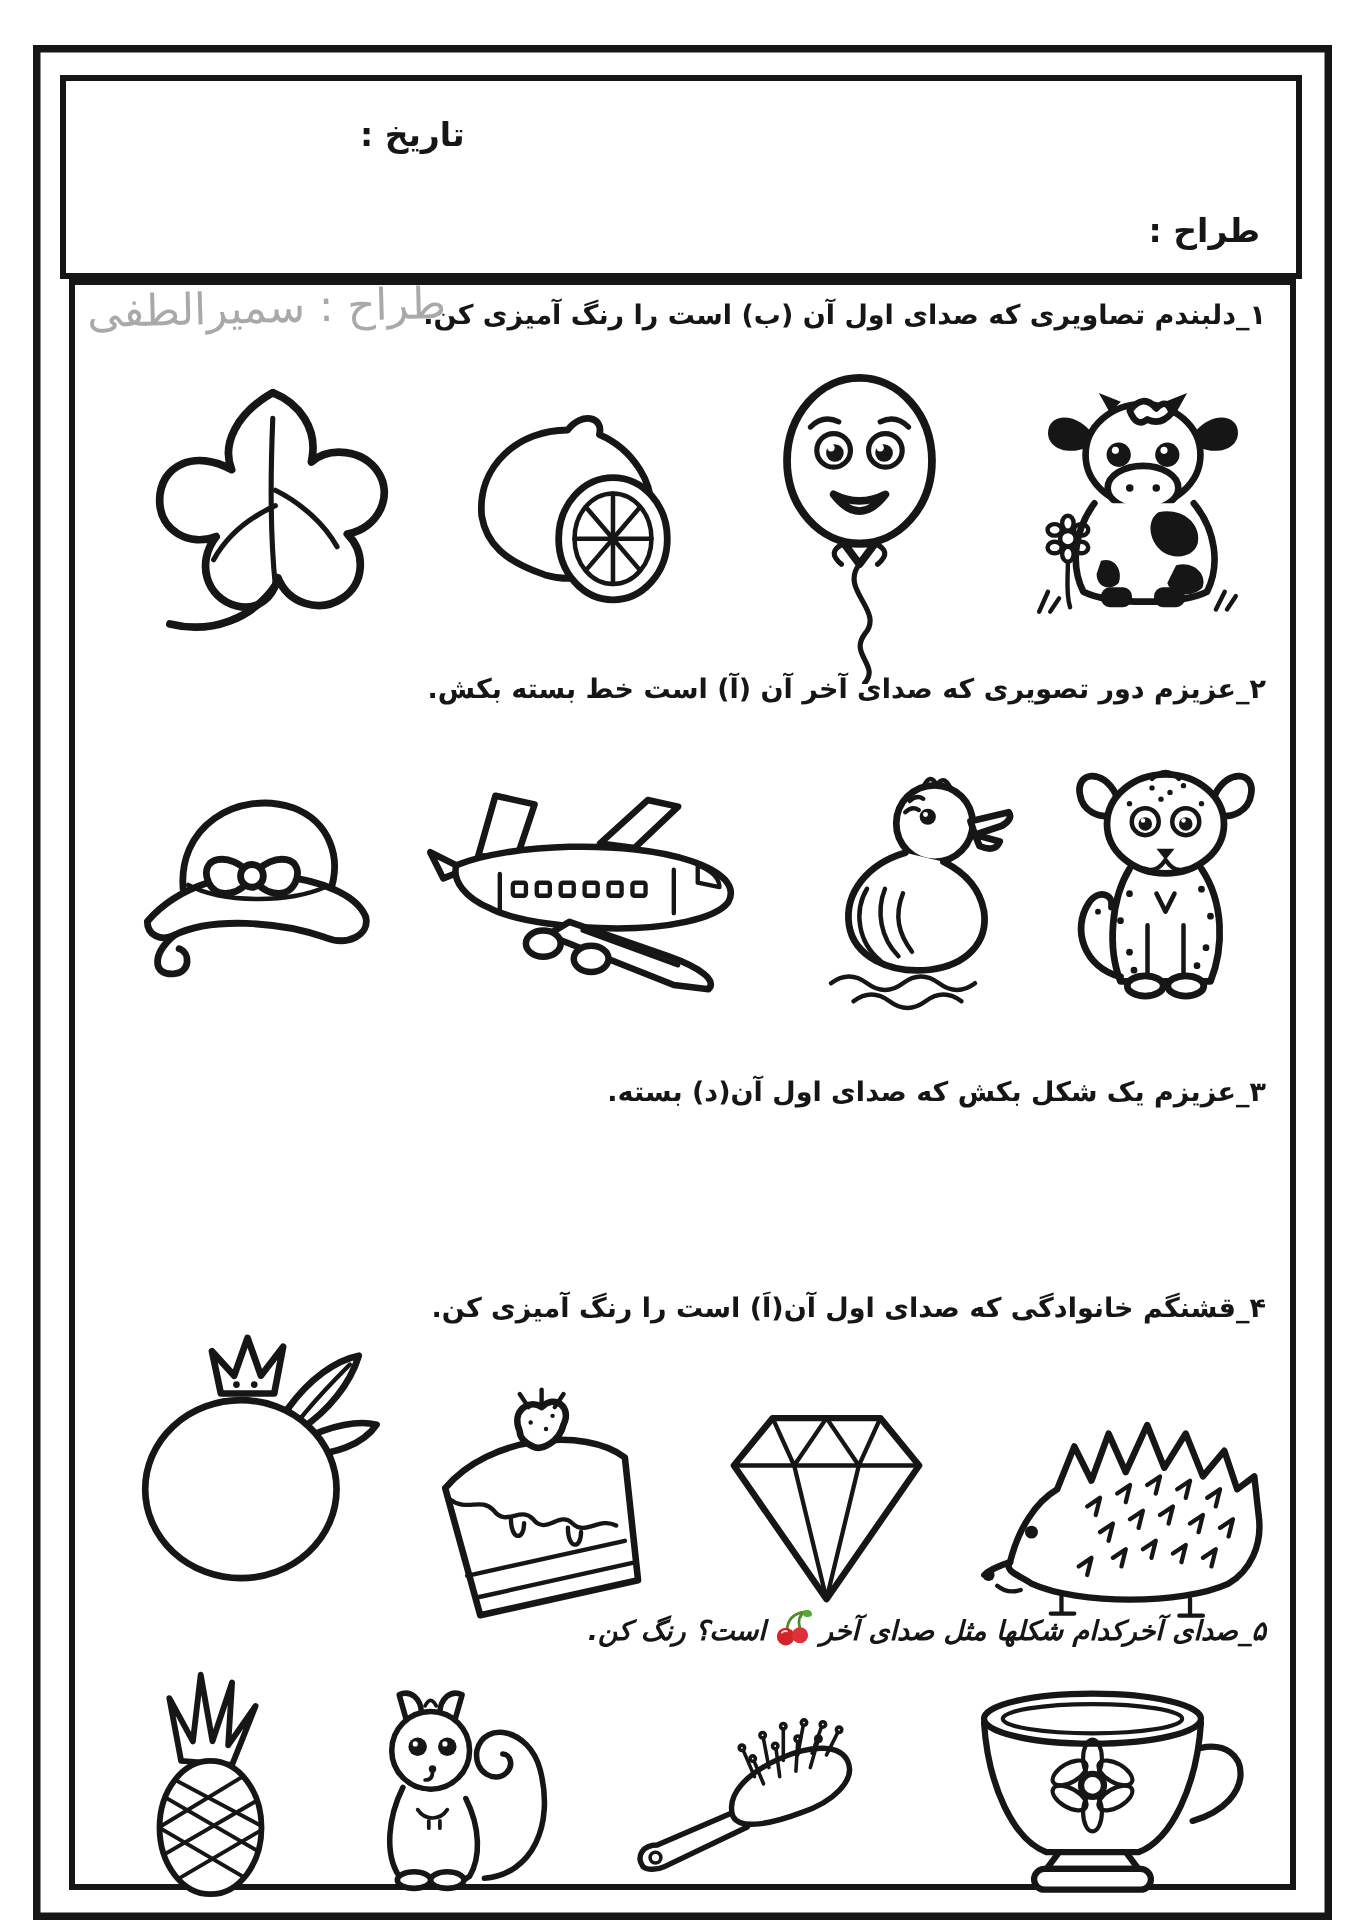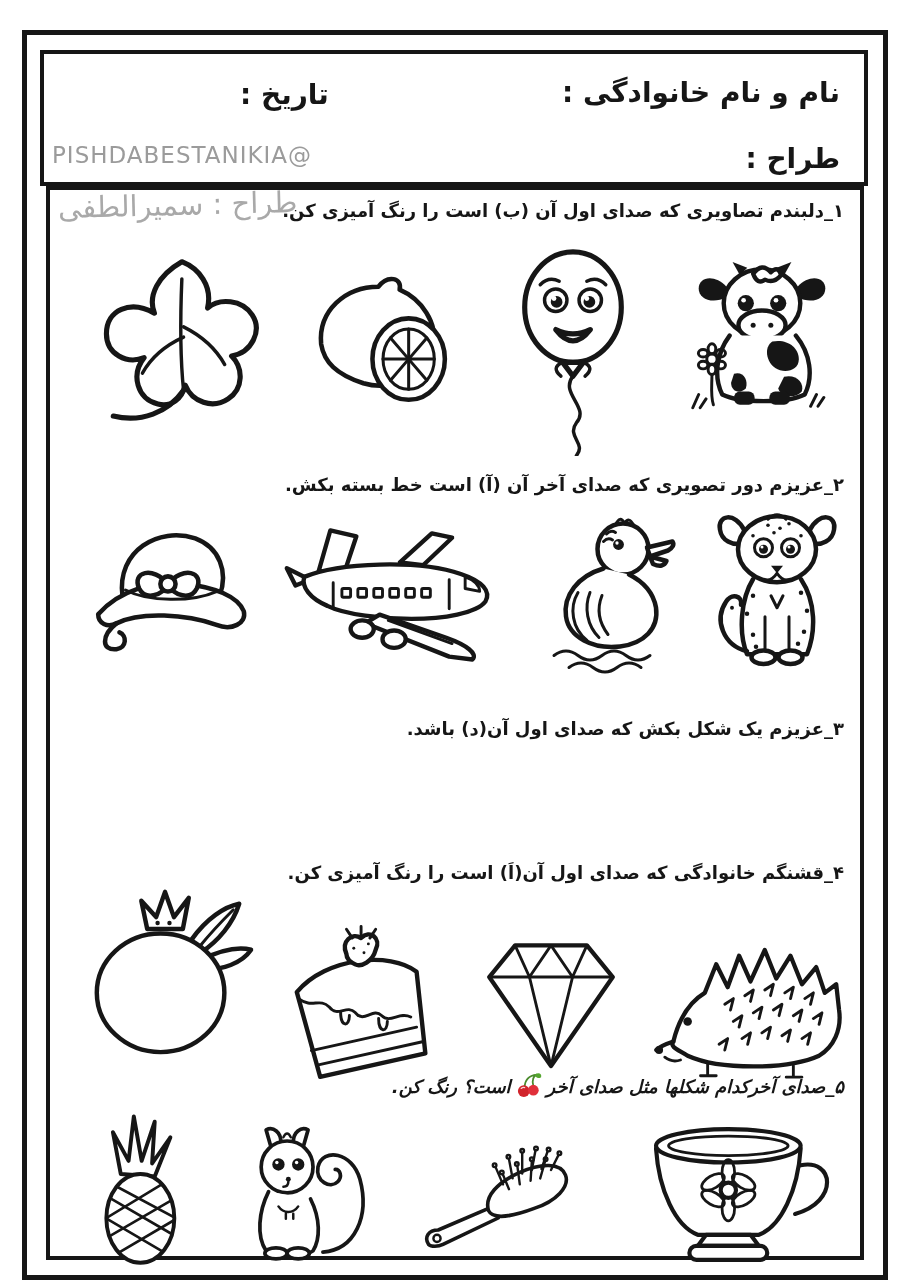--- a/index.html
+++ b/index.html
@@ -3,44 +3,42 @@
 <meta charset="utf-8">
 <style>
   html,body{margin:0;padding:0;}
   body{
     width:906px;height:1280px;background:#ffffff;position:relative;
     font-family:"DejaVu Sans","Liberation Sans",sans-serif;color:#161616;overflow:hidden;
   }
   .outer-border{position:absolute;left:22px;top:30px;width:856px;height:1240px;border:5px solid #161616;}
   .header-box{position:absolute;left:40px;top:50px;width:820px;height:128px;border:4px solid #161616;background:#fff;}
   .content-box{position:absolute;left:46px;top:186px;width:810px;height:1066px;border:4px solid #161616;background:#fff;}
-  .hdr-label{position:absolute;font-weight:bold;font-size:28px;direction:rtl;white-space:nowrap;}
+  .hdr-label{position:absolute;font-weight:bold;font-size:22px;direction:rtl;white-space:nowrap;}
   .watermark{position:absolute;left:50px;top:190px;color:#9b9b9b;font-size:23px;font-weight:500;letter-spacing:1px;}
   .credit{position:absolute;left:58px;top:188px;color:#a9a9a9;font-size:29px;direction:rtl;transform:rotate(-1.5deg);white-space:nowrap;}
   .qtext{position:absolute;right:62px;direction:rtl;text-align:right;font-size:18px;font-weight:700;white-space:nowrap;}
   .row{position:absolute;left:70px;width:792px;display:flex;justify-content:space-around;align-items:flex-start;}
   .item{flex:0 0 auto;}
   .item svg{width:100%;height:100%;display:block;}
   .s{fill:none;stroke:#161616;stroke-width:3;stroke-linecap:round;stroke-linejoin:round;}
   .sw{fill:#ffffff;stroke:#161616;stroke-width:3;stroke-linecap:round;stroke-linejoin:round;}
   .f{fill:#161616;stroke:none;}
   .w{fill:#ffffff;stroke:none;}
   .thin{stroke-width:2;}
   .inline-cherry{display:inline-block;width:26px;height:26px;vertical-align:-5px;margin:0 5px;}
 </style>
 </head>
 <body>
 
 <div class="outer-border"></div>
 
 <div class="header-box">
-  <div class="hdr-label" style="right:24px;top:22px;">نام و نام خانوادگی :</div>
   <div class="hdr-label" style="left:196px;top:24px;">تاریخ :</div>
   <div class="hdr-label" style="right:24px;top:88px;">طراح :</div>
-  <div class="hdr-label watermark" style="left:8px;top:88px;">@PISHDABESTANIKIA</div>
 </div>
 
 <div class="content-box"></div>
 
 <div class="credit">طراح : سمیرالطفی</div>
 
 <div class="qtext" style="top:200px;">۱_دلبندم تصاویری که صدای اول آن (ب) است را رنگ آمیزی کن.</div>
 <div class="row" style="top:248px;height:200px;">
   <div class="item" style="width:172px;height:180px;">
     <svg viewBox="0 0 100 105">
@@ -115,21 +113,21 @@
           <ellipse cx="15" cy="64" rx="3.2" ry="2.6"></ellipse>
         <ellipse cx="27" cy="72" rx="3.2" ry="2.6"></ellipse>
           <ellipse cx="15" cy="72" rx="3.2" ry="2.6"></ellipse>
         <path d="M21 79 C21 86 20 93 22 99"></path>
         <path d="M8 101 L12 92 M13 101 L17 95 M88 100 L92 92 M93 100 L97 94"></path>
       </g>
     </svg>
   </div>
 </div>
 
-<div class="qtext" style="top:474px;">۲_عزیزم دور تصویری که صدای آخر آن (آ) است خط بسته بکش.</div>
+<div class="qtext" style="top:449px;">۲_عزیزم دور تصویری که صدای آخر آن (آ) است خط بسته بکش.</div>
 <div class="row" style="top:502px;height:195px;">
   <div class="item" style="width:182px;height:160px;margin-top:8px;">
     <svg viewBox="0 0 120 100">
       <path class="sw" d="M28 54 C24 24 52 8 76 16 C92 22 98 38 92 54"></path>
       <path class="sw" d="M12 66 C26 50 48 44 70 46 C88 48 104 54 108 64 C110 72 100 77 90 73 C70 66 40 64 24 72 C18 75 12 72 12 66 Z"></path>
       <path class="s" d="M24 72 C14 80 14 90 24 89 C31 88 31 80 26 78"></path>
       <path class="s thin" d="M30 50 C45 58 74 58 90 51"></path>
       <path class="sw" d="M58 46 C48 34 34 38 39 49 C43 57 54 54 58 46 Z"></path>
       <path class="sw" d="M58 46 C68 34 82 38 77 49 C73 57 62 54 58 46 Z"></path>
       <circle class="sw" cx="58" cy="46" r="5"></circle>
@@ -207,21 +205,21 @@
           <circle cx="34" cy="86" r="1.5"></circle>
           <circle cx="68" cy="84" r="1.5"></circle>
         <circle cx="64" cy="92" r="1.5"></circle>
           <circle cx="36" cy="94" r="1.5"></circle>
           <circle cx="20" cy="68" r="1.3"></circle>
       </g>
     </svg>
   </div>
 </div>
 
-<div class="qtext" style="top:718px;">۳_عزیزم یک شکل بکش که صدای اول آن(د) باشد.</div>
+<div class="qtext" style="top:718px;">۳_عزیزم یک شکل بکش که صدای اول آن(د) بسته.</div>
 <div style="position:absolute;left:70px;top:760px;width:792px;height:98px;"></div>
 
 <div class="qtext" style="top:862px;">۴_قشنگم خانوادگی که صدای اول آن(اَ) است را رنگ آمیزی کن.</div>
 <div class="row" style="top:898px;height:168px;">
   <div class="item" style="width:178px;height:180px;margin-top:-16px;">
     <svg viewBox="0 0 120 120">
       <path class="sw" d="M76 38 C86 24 98 16 108 14 C104 27 94 39 82 47 Z"></path>
       <path class="s thin" d="M82 42 C90 32 98 24 104 18"></path>
       <path class="sw" d="M82 52 C96 45 108 43 116 45 C110 54 96 59 84 58 Z"></path>
       <path class="sw" d="M46 31 L42 12 L52 23 L58 6 L64 23 L74 10 L70 31 Z"></path>

